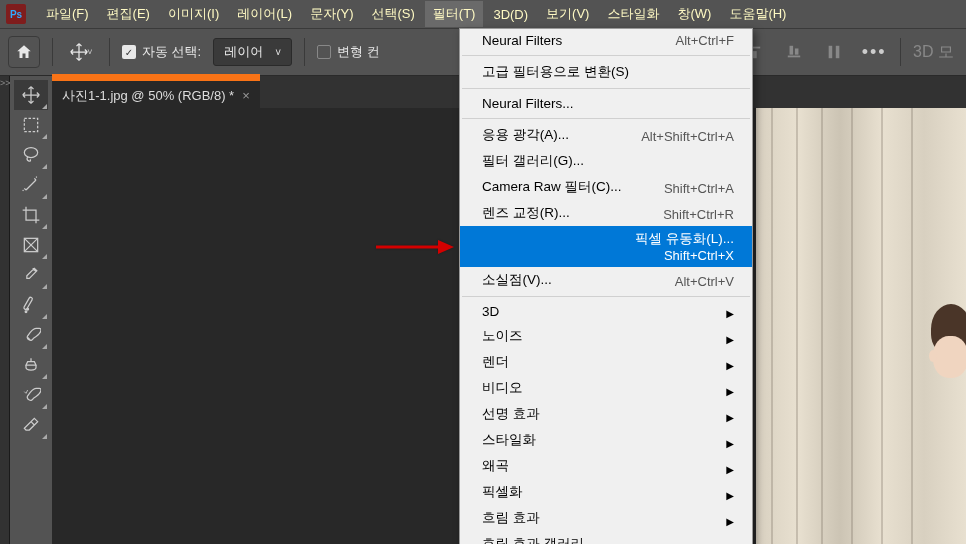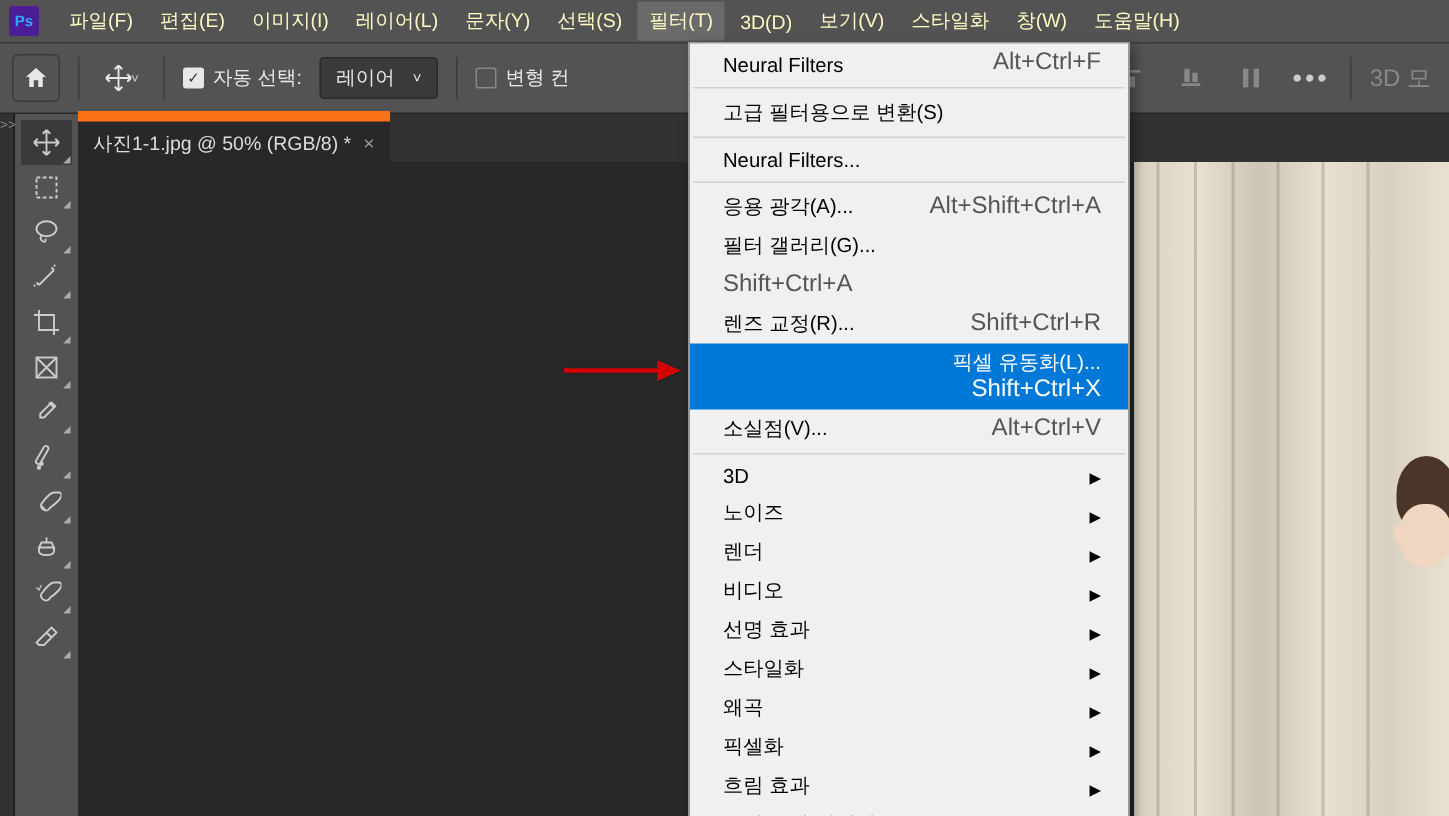--- a/index.html
+++ b/index.html
@@ -1,19 +1,19 @@
 <!DOCTYPE html>
 <html><head>
   <meta charset="utf-8">
   <style>
     * { margin: 0; padding: 0; box-sizing: border-box; font-family: "Malgun Gothic", "Segoe UI", sans-serif; }
     body { background: #323232; width: 966px; height: 544px; overflow: hidden; position: relative; }
     
     .menubar { background: #535353; height: 28px; display: flex; align-items: center; padding-left: 6px; gap: 2px; }
-    .ps-logo { width: 20px; height: 20px; background: #4c1d95; color: #31a8ff; display: flex; align-items: center; justify-content: center; font-size: 10px; font-weight: bold; border-radius: 2px; margin-right: 10px; }
+    .ps-logo { width: 20px; height: 20px; background: #7f1d1d; color: #31a8ff; display: flex; align-items: center; justify-content: center; font-size: 10px; font-weight: bold; border-radius: 2px; margin-right: 10px; }
     .menu-item { color: #fef9c3; font-size: 13px; padding: 4px 8px; cursor: pointer; }
     .menu-item.active { background: #6a6a6a; }
     
     .optionsbar { background: #535353; height: 48px; display: flex; align-items: center; padding: 0 8px; gap: 12px; border-top: 1px solid #3a3a3a; border-bottom: 1px solid #2a2a2a; }
     .home-btn { width: 32px; height: 32px; display: flex; align-items: center; justify-content: center; color: #e8e8e8; border: 1px solid #3a3a3a; border-radius: 4px; }
     .move-indicator { width: 32px; height: 32px; display: flex; align-items: center; justify-content: center; color: #e8e8e8; }
     .checkbox-group { display: flex; align-items: center; gap: 6px; color: #e8e8e8; font-size: 13px; }
     .checkbox { width: 14px; height: 14px; background: #e8e8e8; border-radius: 2px; display: flex; align-items: center; justify-content: center; font-size: 10px; color: #333; }
     .checkbox.unchecked { background: transparent; border: 1px solid #888; }
     .dropdown-sel { background: #3a3a3a; color: #e8e8e8; padding: 4px 10px; border-radius: 3px; font-size: 13px; display: flex; align-items: center; gap: 12px; border: 1px solid #2a2a2a; }
@@ -41,21 +41,21 @@
     .person { position: absolute; right: -10px; bottom: 60px; width: 60px; height: 180px; }
     .hair { width: 40px; height: 50px; background: #4a3528; border-radius: 50% 50% 40% 40%; margin-left: 15px; }
     .face { width: 35px; height: 42px; background: #f0d5c0; border-radius: 45%; margin-top: -18px; margin-left: 17px; position: relative; }
     .ear { position: absolute; left: -4px; top: 14px; width: 8px; height: 12px; background: #f0d5c0; border-radius: 50%; }
     
     .dropdown-menu { position: absolute; top: 28px; left: 459px; width: 294px; background: #f0f0f0; border: 1px solid #999; box-shadow: 3px 3px 8px rgba(0,0,0,0.4); z-index: 100; }
     .menu-row { display: flex; justify-content: space-between; align-items: flex-end; padding: 4px 18px 4px 22px; font-size: 13.5px; color: #000; cursor: pointer; position: relative; }
     .menu-row.highlighted { background: #0078d7; color: #fff; flex-direction: column; }
     .menu-sep { height: 1px; background: #d0d0d0; margin: 3px 2px; }
     .submenu-arrow { font-size: 10px; margin-left: auto; }
-    .shortcut { color: #555; font-size: 16px; }
+    .shortcut { color: #555; font-size: 13px; }
     .menu-row.highlighted .shortcut { color: #fff; }
     
     .arrow-indicator { position: absolute; top: 238px; left: 374px; z-index: 101; }
     .arrow-indicator svg { filter: drop-shadow(0 0 1px rgba(0,0,0,0.3)); }
   </style>
 </head>
 <body>
 
 <div class="menubar">
   <div class="ps-logo">Ps</div>
@@ -248,20 +248,21 @@
     </div>
     <div class="menu-sep"></div>
     <div class="menu-row">
       <span>응용 광각(A)...</span>
       <span class="shortcut">Alt+Shift+Ctrl+A</span>
     </div>
     <div class="menu-row">
       <span>필터 갤러리(G)...</span>
     </div>
     <div class="menu-row">
+      <span>Camera Raw 필터(C)...</span>
       <span class="shortcut">Shift+Ctrl+A</span>
     </div>
     <div class="menu-row">
       <span>렌즈 교정(R)...</span>
       <span class="shortcut">Shift+Ctrl+R</span>
     </div>
     <div class="menu-row highlighted">
       <span>픽셀 유동화(L)...</span>
       <span class="shortcut">Shift+Ctrl+X</span>
     </div>

